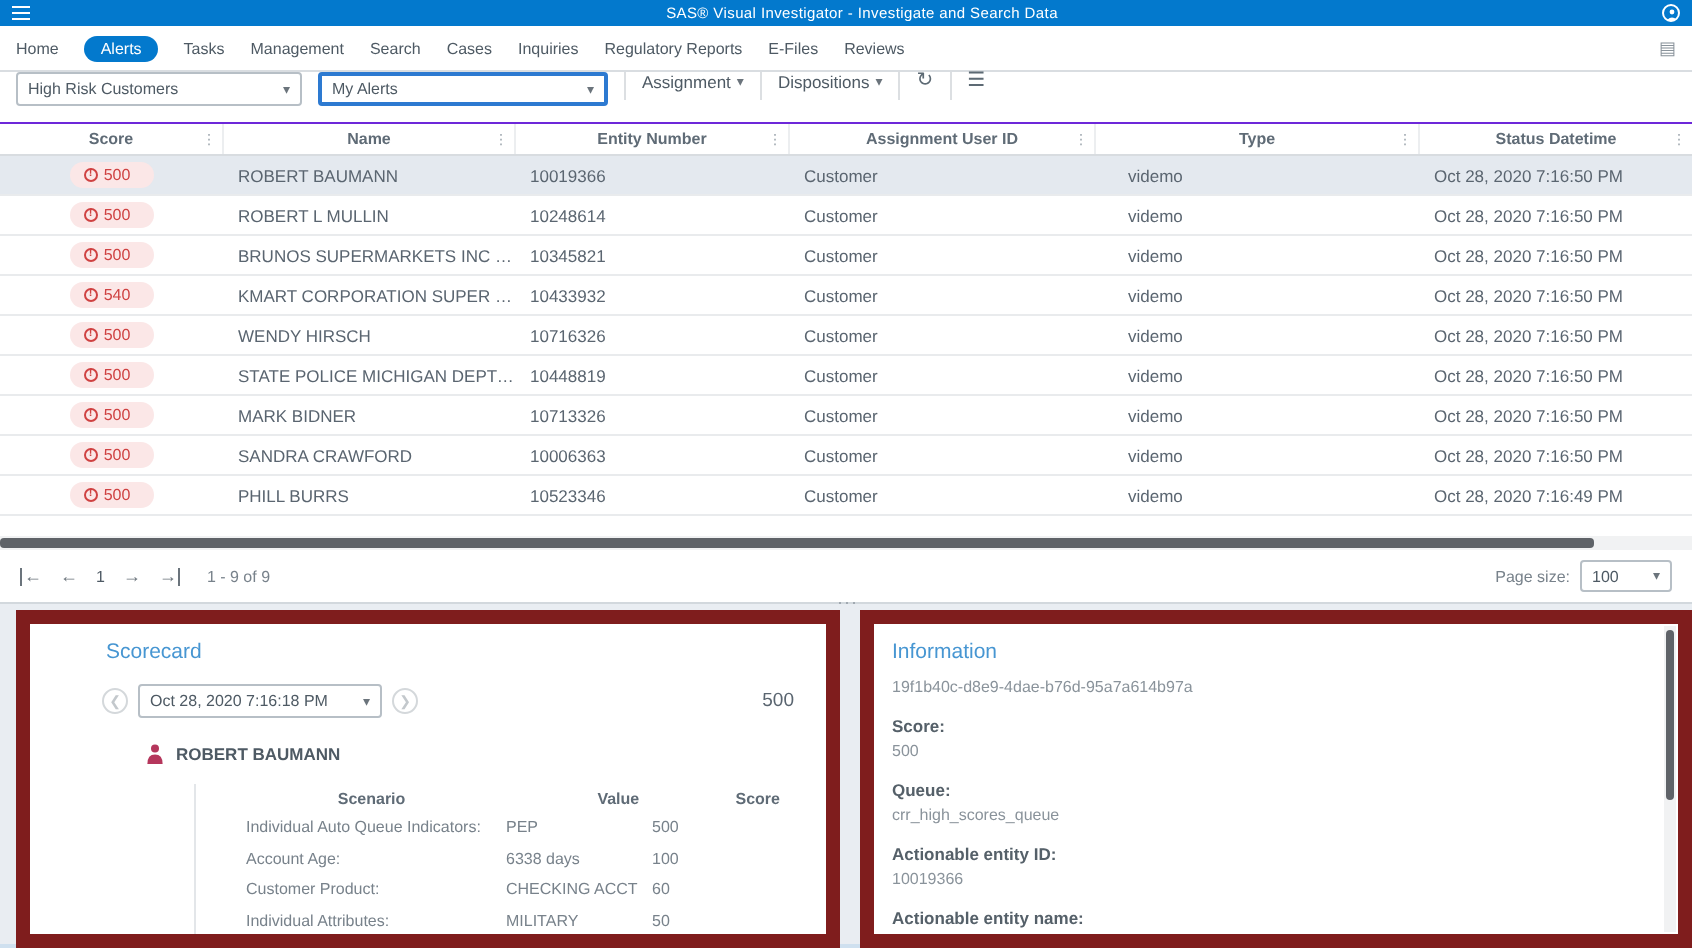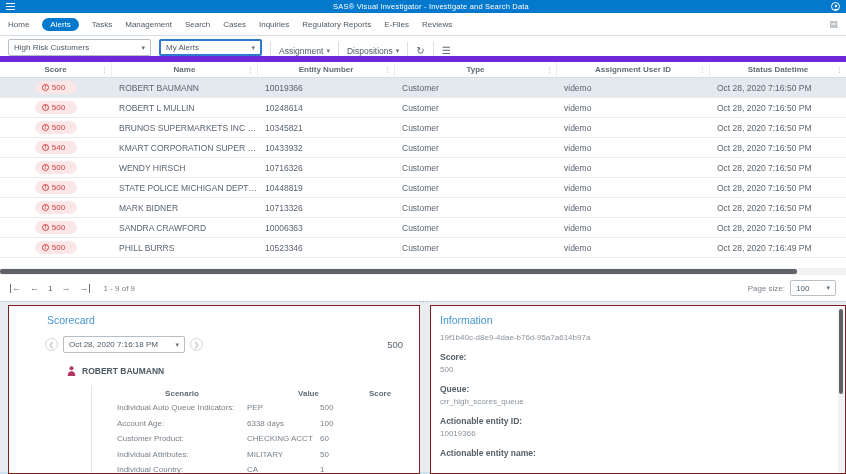--- a/index.html
+++ b/index.html
@@ -18,29 +18,29 @@
   .user-circle svg { position:absolute; left:1.1px; top:1.2px; }
 
   
   .menubar { height:23px; background:#fff; border-bottom:1px solid #d9dde1;
     display:flex; align-items:center; padding:0 8px; gap:13px; }
   .menu-item { font-size:8px; color:#4e5a64; cursor:pointer; white-space:nowrap; }
   .menu-item.active { background:#0379cd; color:#fff; border-radius:8px; padding:2px 8px; }
   .menu-right { margin-left:auto; color:#8a939b; font-size:9px; line-height:1; }
 
   
-  .toolbar { height:26px; display:flex; align-items:flex-end; padding:0 8px; gap:8px;
-    border-bottom:6px solid #6d28d9; }
+  .toolbar { height:26px; display:flex; align-items:flex-start; padding:0 8px; gap:8px;
+    border-bottom:1px solid #6d28d9; }
   .select { height:17px; border:1px solid #b7bfc6; border-radius:2px; background:#fff;
     display:flex; align-items:center; font-size:8px; color:#4e5a64; padding:0 5px;
     justify-content:space-between; cursor:pointer; }
   .select .caret { color:#6b747c; font-size:7px; margin-left:6px; }
   .select.focused { border:2px solid #2d7ad1; }
   .sel-filter { width:143px; }
-  .sel-view { width:103px; }
+  .sel-view { width:145px; }
   .tb-sep { width:1px; height:14px; background:#dcdfe2; }
   .tb-btn { font-size:8.5px; color:#4e5a64; display:flex; align-items:center; gap:3px; cursor:pointer; }
   .tb-btn .caret { font-size:7px; color:#6b747c; }
   .tb-icon { font-size:10px; color:#5d6a74; cursor:pointer; line-height:1; }
 
   
   .grid { width:846px; }
   .grid-header { display:flex; height:16px; border-bottom:1px solid #d8dce0; background:#fff; }
   .gh-cell { position:relative; display:flex; align-items:center; justify-content:center;
     font-size:8px; font-weight:bold; color:#5f6b76; border-right:1px solid #eceef0; }
@@ -73,21 +73,21 @@
   .pg-last  { border-right:1px solid #6b747c; padding-right:1px; }
   .pg-page { font-size:8px; color:#4e5a64; margin-right:9px; }
   .pg-range { font-size:8px; color:#78828b; margin-left:4px; }
   .pg-size { margin-left:auto; display:flex; align-items:center; gap:5px; }
   .pg-size-label { font-size:8px; color:#78828b; }
   .sel-pagesize { width:46px; height:16px; }
 
   
   .bottom { height:172px; background:#e9edf2; display:flex; padding:3px 0 0 8px;
     position:relative; border-bottom:2px solid #cfe0ef; }
-  .panel { background:#fff; border:1px solid #7f1d1d; height:169px; overflow:hidden; position:relative; }
+  .panel { background:#fff; border:7px solid #7f1d1d; height:169px; overflow:hidden; position:relative; }
   .panel-scorecard { width:412px; }
   .panel-divider { width:10px; }
   .panel-info { flex:1; }
   .splitter-dots { position:absolute; top:-7px; left:412px; width:24px; text-align:center;
     color:#9aa3ab; font-size:9px; letter-spacing:1px; line-height:1; cursor:row-resize; }
   .panel-title { font-size:10.5px; color:#4796d2; padding:8px 0 0 38px; }
   .panel-info .panel-title { padding-left:9px; }
 
   
   .sc-nav { display:flex; align-items:center; margin:10px 0 0 36px; position:relative; }
@@ -180,26 +180,26 @@
         <span class="sort">⋮</span>
       </div>
     <div class="gh-cell c1">
         <span>Name</span>
         <span class="sort">⋮</span>
       </div>
     <div class="gh-cell c2">
         <span>Entity Number</span>
         <span class="sort">⋮</span>
       </div>
+    <div class="gh-cell c4">
+        <span>Assignment User ID</span>
+        <span class="sort">⋮</span>
+      </div>
     <div class="gh-cell c3">
         <span>Type</span>
-        <span class="sort">⋮</span>
-      </div>
-    <div class="gh-cell c4">
-        <span>Assignment User ID</span>
         <span class="sort">⋮</span>
       </div>
     <div class="gh-cell c5">
         <span>Status Datetime</span>
         <span class="sort">⋮</span>
       </div>
   </div>
 
   <div class="grid-row selected">
     <div class="gc c0 score-cell">

